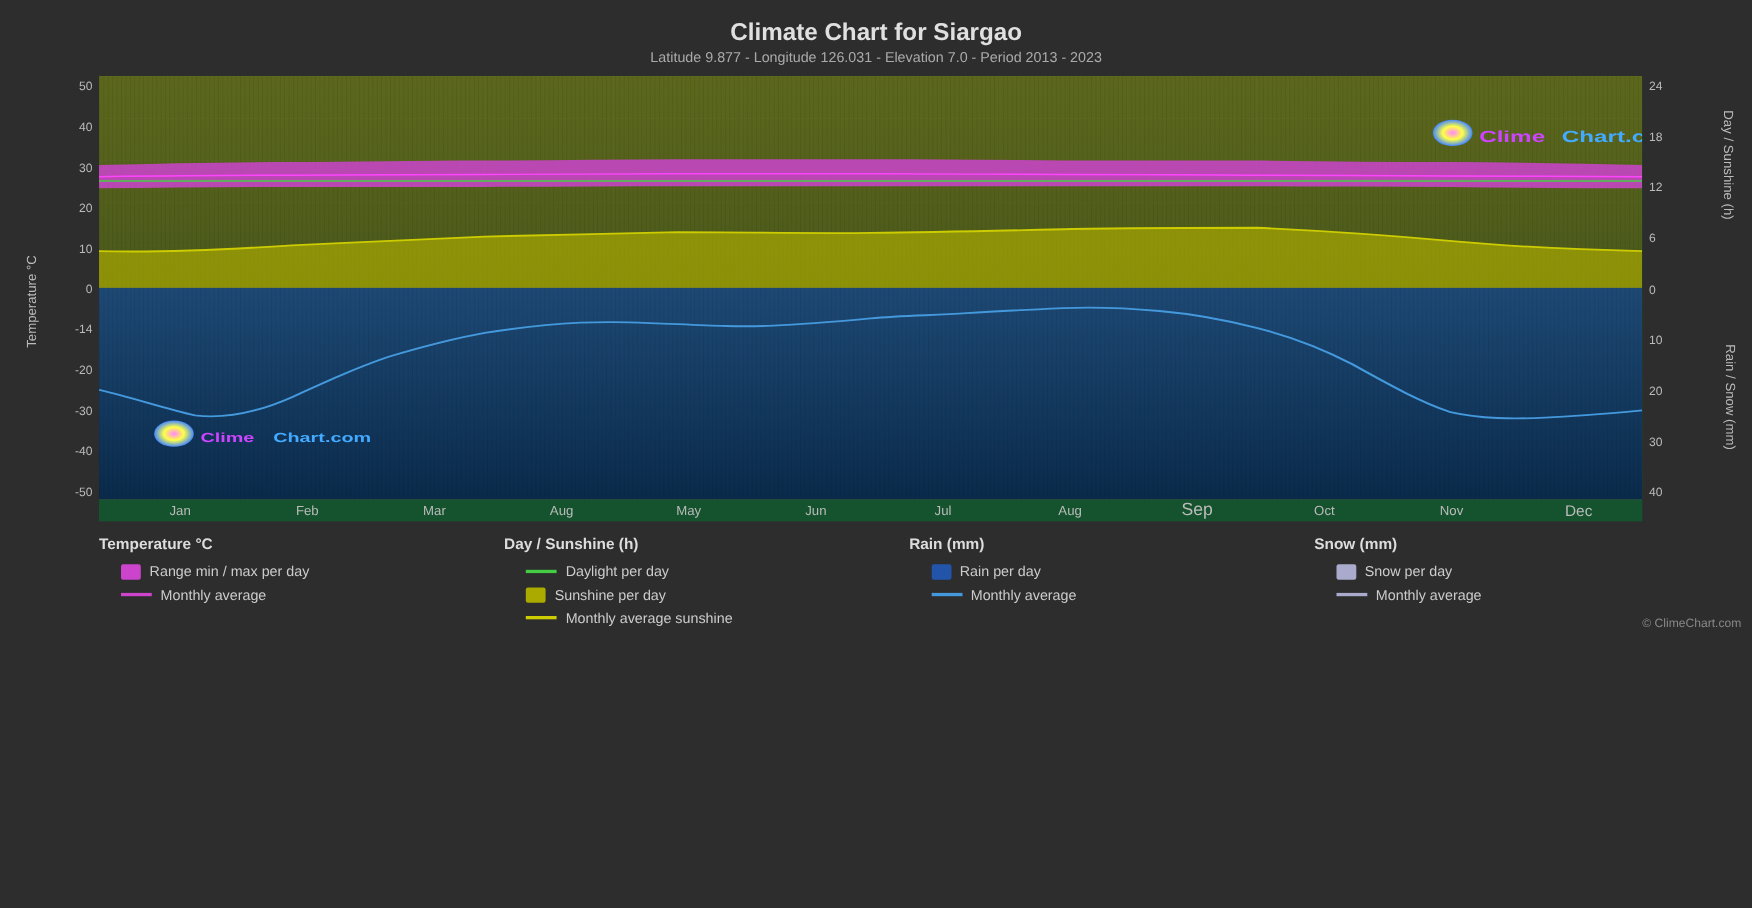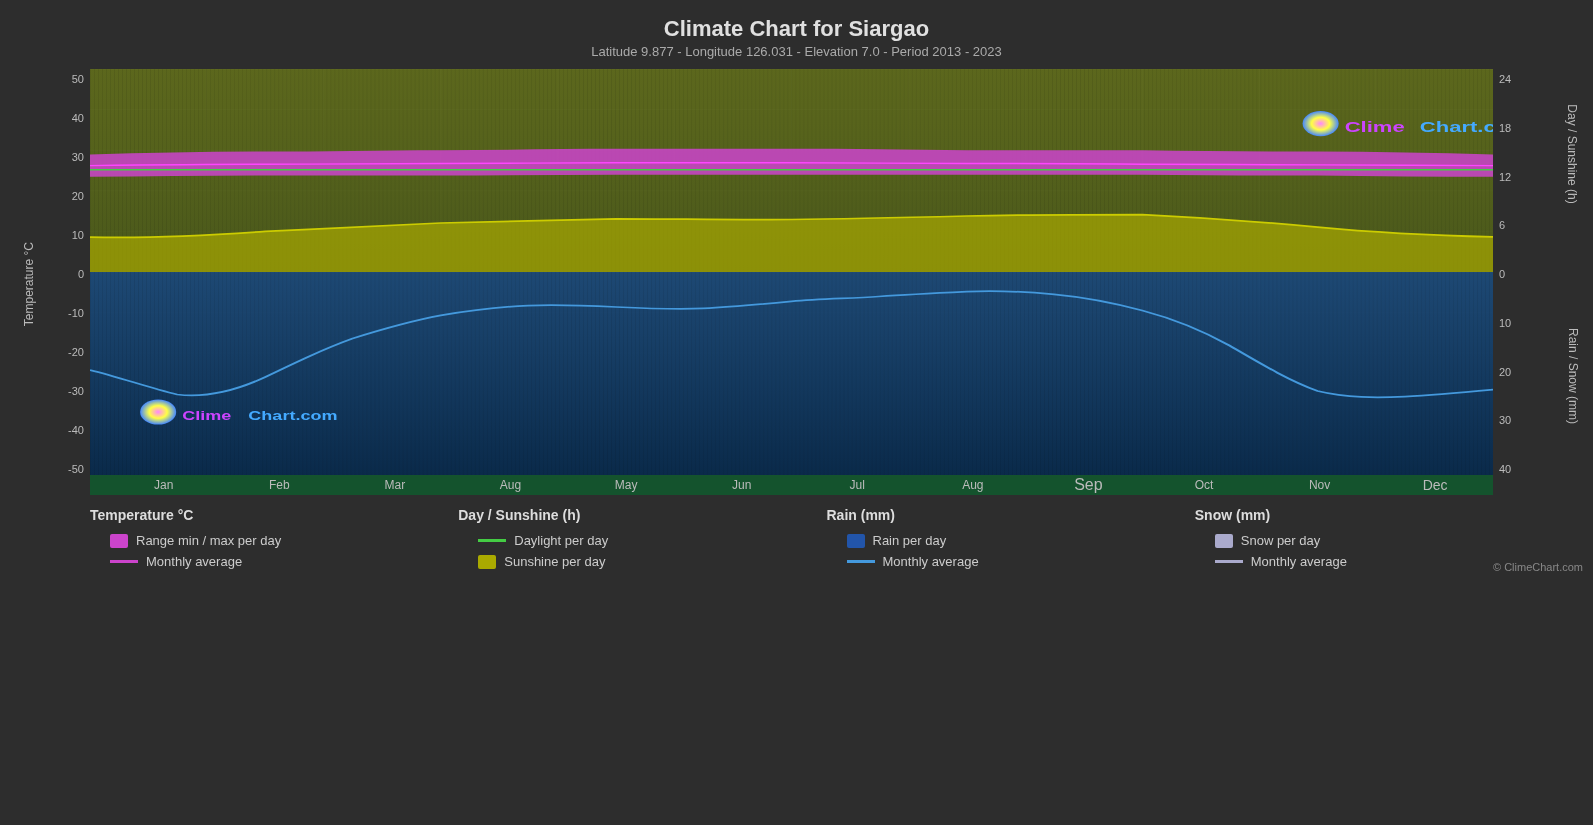--- a/index.html
+++ b/index.html
@@ -157,21 +157,21 @@
   <div class="chart-area">
 
     <div class="y-axis-left" style="position:relative;">
       <div class="y-axis-label-vertical y-left-label" style="position:absolute;writing-mode:vertical-rl;transform:rotate(180deg);top:50%;margin-top:-40px;left:-8px;font-size:12px;color:#bbb;">Temperature °C</div>
       <span class="y-tick">50</span>
       <span class="y-tick">40</span>
       <span class="y-tick">30</span>
       <span class="y-tick">20</span>
       <span class="y-tick">10</span>
       <span class="y-tick">0</span>
-      <span class="y-tick">-10</span>
+      <span class="y-tick">-14</span>
       <span class="y-tick">-20</span>
       <span class="y-tick">-30</span>
       <span class="y-tick">-40</span>
       <span class="y-tick">-50</span>
     </div>
 
     <div class="chart-inner">
 
       <svg class="chart-svg" viewBox="0 0 1400 580" preserveAspectRatio="none" xmlns="http://www.w3.org/2000/svg">
         <defs>
@@ -362,20 +362,24 @@
     <div class="legend-group">
       <div class="legend-group-title">Day / Sunshine (h)</div>
       <div class="legend-item">
         <div class="legend-line" style="background:#44cc44;"></div>
         <span>Daylight per day</span>
       </div>
       <div class="legend-item">
         <div class="legend-swatch" style="background:#aaaa00;border-radius:2px;"></div>
         <span>Sunshine per day</span>
       </div>
+      <div class="legend-item">
+        <div class="legend-line" style="background:#cccc00;"></div>
+        <span>Monthly average sunshine</span>
+      </div>
     </div>
 
     <div class="legend-group">
       <div class="legend-group-title">Rain (mm)</div>
       <div class="legend-item">
         <div class="legend-swatch" style="background:#2255aa;border-radius:2px;"></div>
         <span>Rain per day</span>
       </div>
       <div class="legend-item">
         <div class="legend-line" style="background:#4499dd;"></div>

